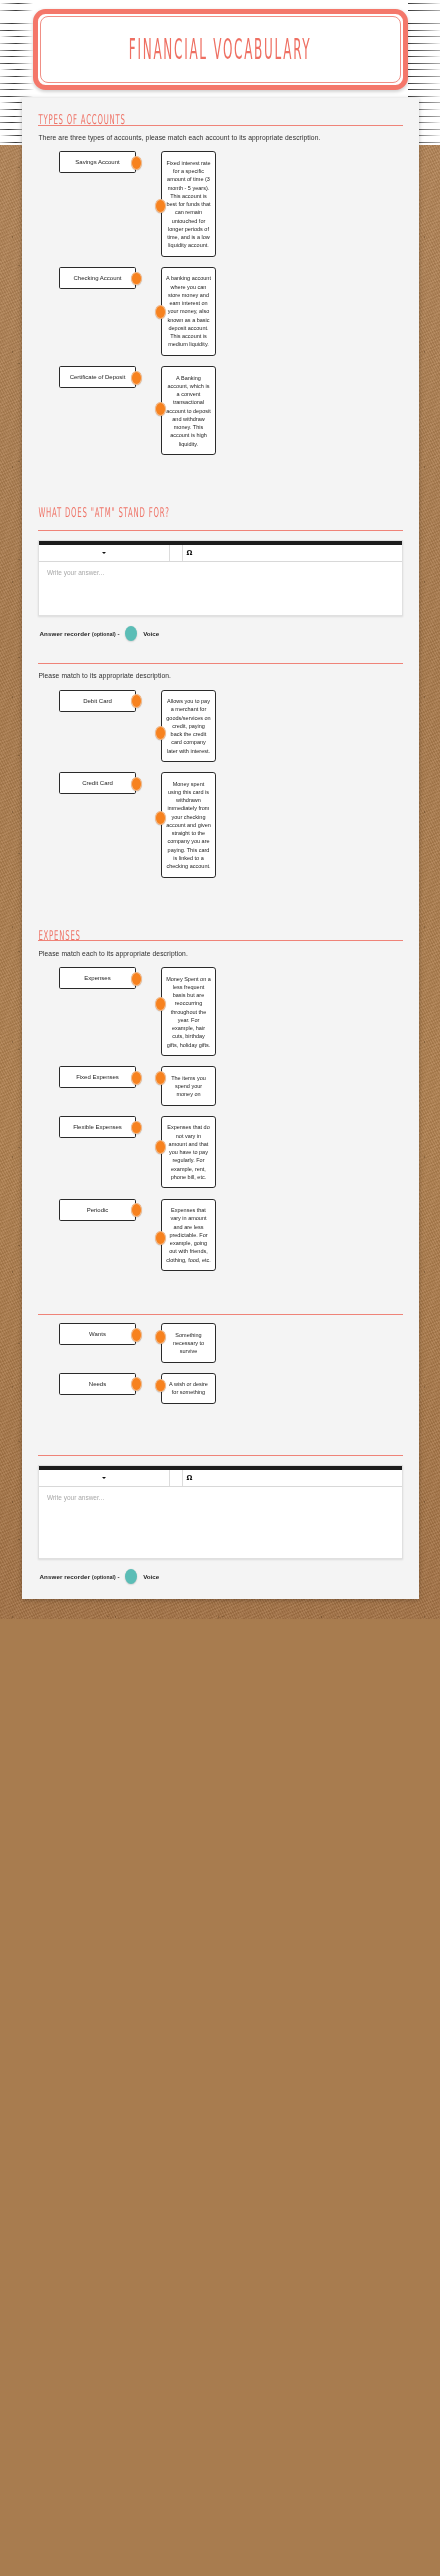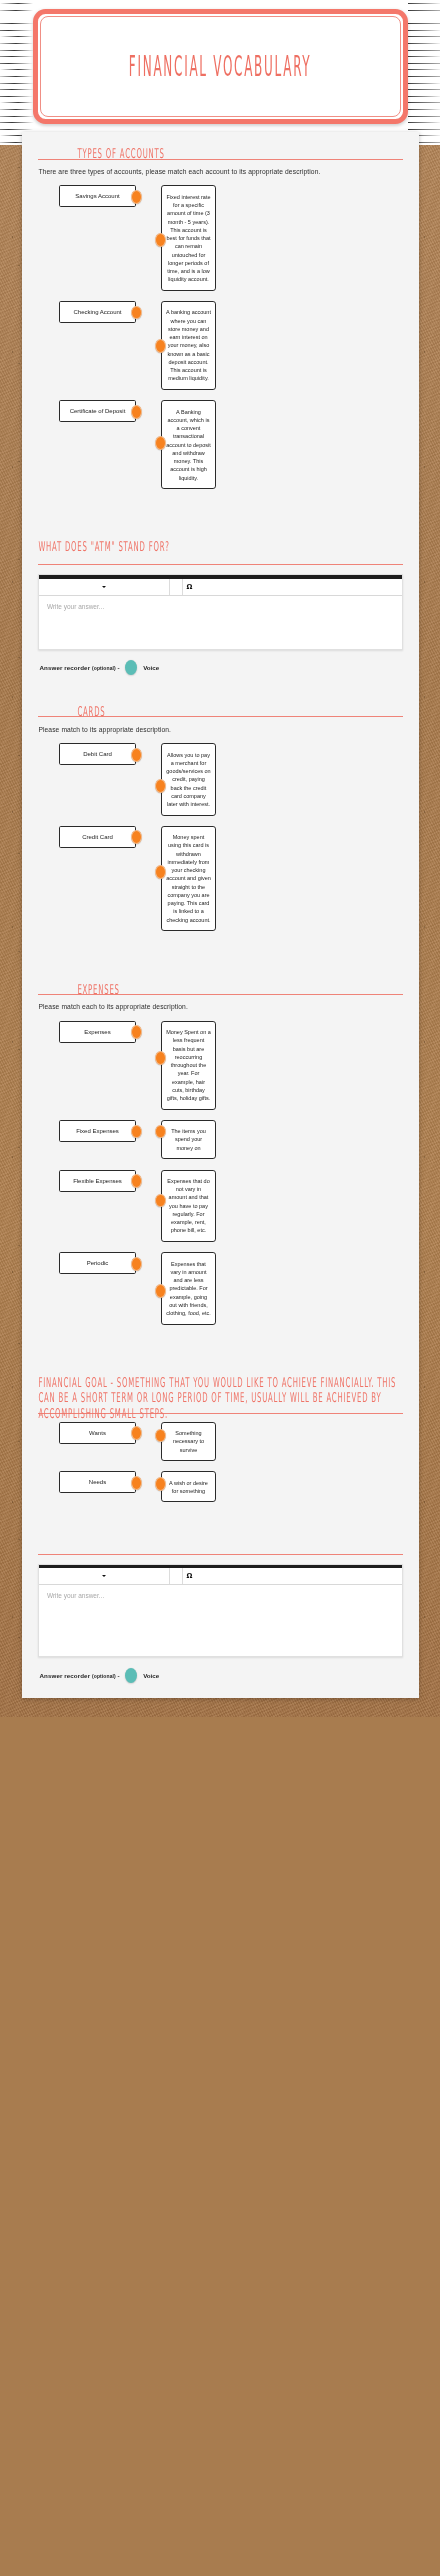--- a/index.html
+++ b/index.html
@@ -61,21 +61,21 @@
   }
   .rule-lines.right i {
     background: linear-gradient(90deg, rgba(20,20,20,.85) 0%, rgba(20,20,20,.45) 50%, rgba(20,20,20,0) 100%);
   }
 
   
   #title-card {
     position: relative;
     z-index: 3;
     margin: 9.2px 33px 0 33px;
-    height: 115px;
+    height: 81px;
     border: 5.2px solid #f4776a;
     border-radius: 12.6px;
     background: #ffffff;
     display: flex;
     align-items: center;
     justify-content: center;
     box-shadow: 0 1.7px 3.4px rgba(0,0,0,.18);
   }
   #title-inner {
     position: absolute;
@@ -112,21 +112,21 @@
     font-size: 7.7px;
     letter-spacing: 0.8px;
     text-transform: uppercase;
     transform: scaleY(1.75);
     transform-origin: left top;
     font-weight: 400;
     line-height: 1.15;
     margin: 0;
   }
   .head-wrap { padding-top: 15px; }
-  .head-wrap.tall  { height: 19.5px; margin-left: 39px; }
+  .head-wrap.tall  { height: 19.5px; }
   .head-wrap.tall3 { height: 45px; }
   .divider {
     border: 0;
     border-top: 0.6px solid #ef8378;
     margin: 6.9px 0 0 0;
   }
   .prompt {
     font-family: "Liberation Sans", sans-serif;
     font-size: 6.7px;
     color: #2d2d2d;
@@ -393,23 +393,20 @@
         </span>
         <span class="teal-dot"></span>
         <span class="rec-voice">Voice</span>
       </div>
     </div>
   </div>
 
   <div class="sec-gap sm"></div>
 
   <div class="section">
-    <div class="head-wrap tall">
-      <div class="section-head">Cards</div>
-    </div>
     <hr class="divider">
     <p class="prompt">Please match to its appropriate description.</p>
 
     <div class="match-list">
       <div class="match-row">
         <div class="term-wrap">
           <div class="term-box">Debit Card</div>
           <div class="dot right-anchor"></div>
         </div>
         <div class="spacer-mid"></div>
@@ -489,23 +486,20 @@
           <div class="desc-box">Expenses that vary in amount and are less predictable. For example, going out with friends, clothing, food, etc.</div>
           <div class="dot left-anchor" style="top:32px"></div>
         </div>
       </div>
     </div>
   </div>
 
   <div class="sec-gap"></div>
 
   <div class="section">
-    <div class="head-wrap tall3">
-      <div class="section-head">Financial Goal - Something that you would like to achieve financially. This can be a short term or long period of time, usually will be achieved by accomplishing small steps.</div>
-    </div>
     <hr class="divider">
 
     <div class="match-list">
       <div class="match-row">
         <div class="term-wrap">
           <div class="term-box">Wants</div>
           <div class="dot right-anchor"></div>
         </div>
         <div class="spacer-mid"></div>
         <div class="desc-wrap">

